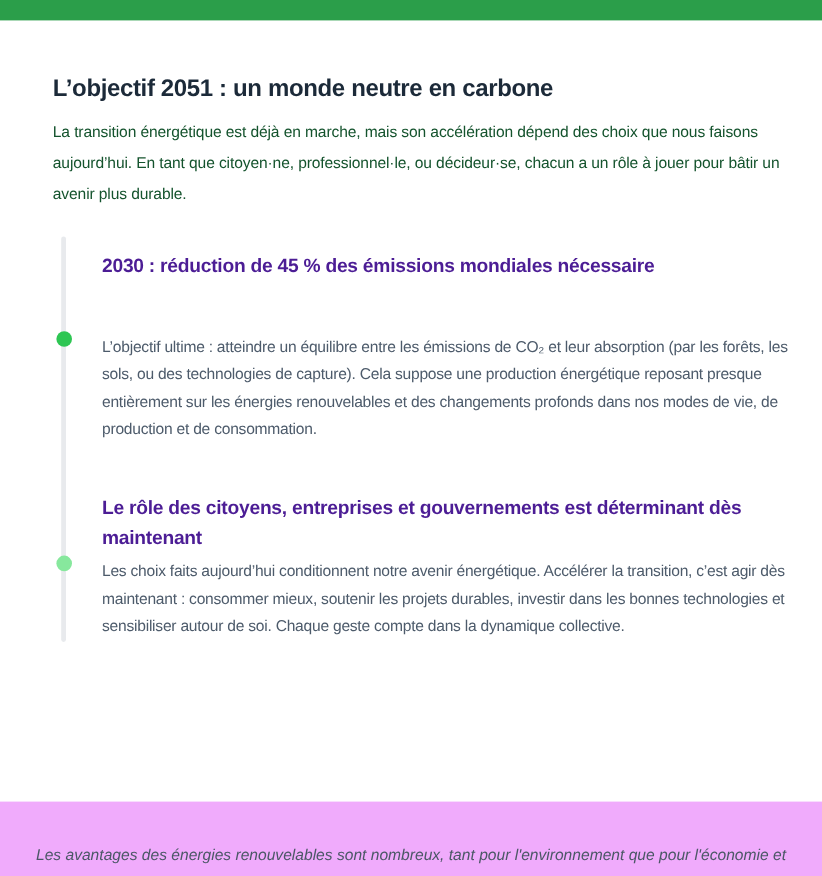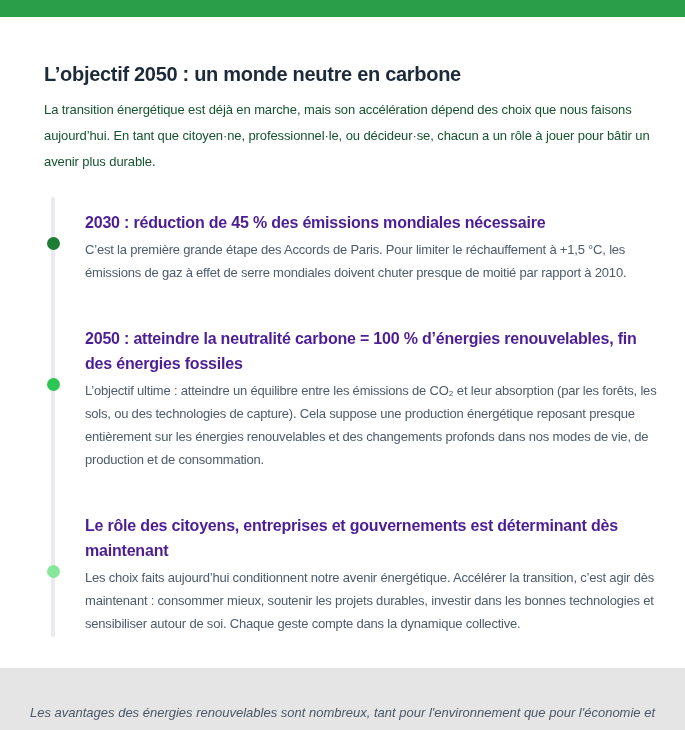--- a/index.html
+++ b/index.html
@@ -66,54 +66,49 @@
     position: absolute;
     left: -38px; top: -1px;
     width: 13px; height: 13px;
     border-radius: 50%;
     background: #2ec653;
   }
   .footer-panel {
     position: absolute;
     left: 0; top: 668px;
     width: 100%; height: 62px;
-    background: #e5e5e5;
+    background: #f0abfc;
   }
   .footer-panel p {
     margin: 34px 0 0 0;
     text-align: center;
     font-style: italic;
     font-size: 13px;
     line-height: 22px;
     color: #4b5766;
   }
 </style>
 </head>
 <body>
 
 <div class="topbar"></div>
 
 <div class="content">
-  <h1 class="page-title">L’objectif 2050 : un monde neutre en carbone</h1>
+  <h1 class="page-title">L’objectif 2051 : un monde neutre en carbone</h1>
   <p class="intro">La transition énergétique est déjà en marche, mais son accélération dépend des choix que nous faisons aujourd’hui. En tant que citoyen·ne, professionnel·le, ou décideur·se, chacun a un rôle à jouer pour bâtir un avenir plus durable.</p>
 </div>
 
 <div class="timeline">
   <div class="timeline-line"></div>
 
   <div class="t-item">
     <h3>2030 : réduction de 45 % des émissions mondiales nécessaire</h3>
-    <p class="t-body">
-      <span class="t-dot" style="background-color: rgb(30, 124, 53);"></span>
-      <span>C’est la première grande étape des Accords de Paris. Pour limiter le réchauffement à +1,5 °C, les émissions de gaz à effet de serre mondiales doivent chuter presque de moitié par rapport à 2010.</span>
-    </p>
   </div>
 
   <div class="t-item">
-    <h3>2050 : atteindre la neutralité carbone = 100 % d’énergies renouvelables, fin des énergies fossiles</h3>
     <p class="t-body">
       <span class="t-dot" style="background-color: rgb(46, 198, 83);"></span>
       <span>L’objectif ultime : atteindre un équilibre entre les émissions de CO₂ et leur absorption (par les forêts, les sols, ou des technologies de capture). Cela suppose une production énergétique reposant presque entièrement sur les énergies renouvelables et des changements profonds dans nos modes de vie, de production et de consommation.</span>
     </p>
   </div>
 
   <div class="t-item">
     <h3>Le rôle des citoyens, entreprises et gouvernements est déterminant dès maintenant</h3>
     <p class="t-body">
       <span class="t-dot" style="background-color: rgb(135, 232, 157);"></span>

